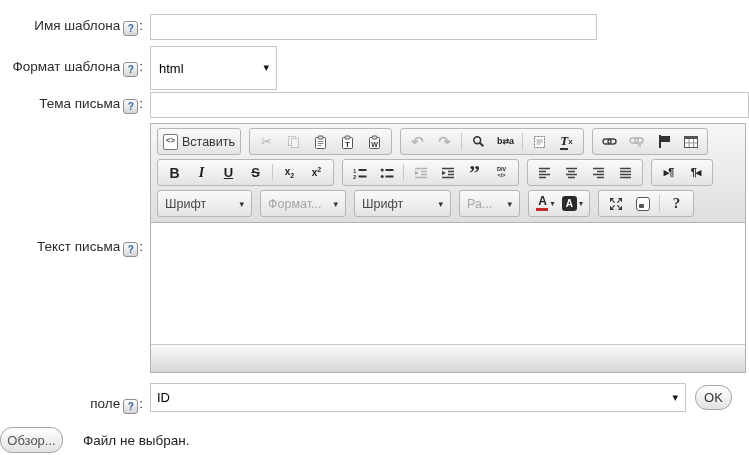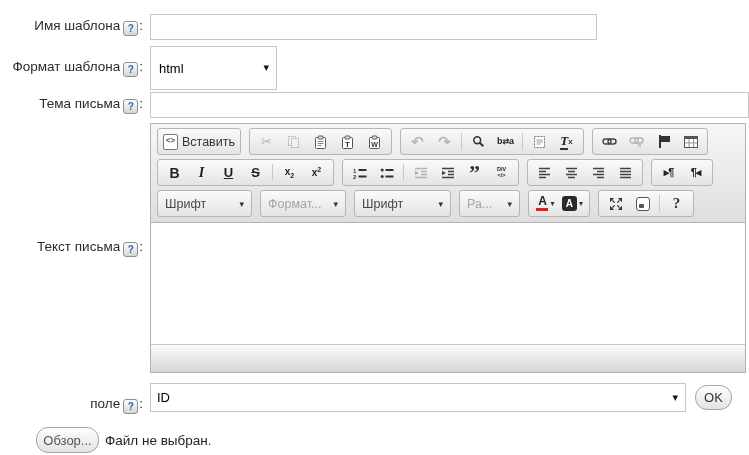--- a/index.html
+++ b/index.html
@@ -18,23 +18,23 @@
   .selwrap select{appearance:none;-webkit-appearance:none;-moz-appearance:none;border:1px solid #c6c6c6;background:#fff;
     font:13px "Liberation Sans",sans-serif;color:#000;padding:0 22px 0 6px;box-sizing:border-box;outline:none;border-radius:0;}
   .selarr{position:absolute;right:8px;top:50%;transform:translateY(-54%);font-size:11px;color:#111;pointer-events:none;}
   .w2 select{width:127px;height:44px;padding-left:8px;}
   .w5 select{width:536px;height:29px;}
   .r1{margin-bottom:6px;}.r2{margin-bottom:2px;}.r3{margin-bottom:5px;}.r4{margin-bottom:8px;align-items:center;}
   .r5{margin-bottom:13px;}
   .btn{display:inline-flex;align-items:center;justify-content:center;border:1px solid #a5a5a5;border-radius:12px;
     background:linear-gradient(#fefefe,#e2e2e2);font:13px "Liberation Sans",sans-serif;color:#333;cursor:pointer;box-sizing:border-box;}
   .btn-ok{width:37px;height:25px;margin-left:9px;}
-  .btn-browse{width:63px;height:26px;color:#555;margin-left:36px;}
+  .btn-browse{width:63px;height:26px;color:#555;}
   .btn-upload{width:82px;height:26px;margin-left:59px;}
-  .file-status{margin-left:6px;color:#222;}
+  .file-status{margin-left:20px;color:#222;}
   
   .editor{width:596px;height:250px;border:1px solid #b2b2b2;display:flex;flex-direction:column;box-sizing:border-box;background:#fff;}
   .tb{background:linear-gradient(#f7f7f7,#dedede);border-bottom:1px solid #b2b2b2;padding:4px 6px 1px 6px;}
   .tb-row{display:flex;align-items:center;margin-bottom:4px;}
   .tb-group{display:inline-flex;align-items:center;border:1px solid #b6b6b6;border-radius:3px;
     background:linear-gradient(#fafafa,#e4e4e4);padding:1px 3px;margin-right:8px;height:27px;box-sizing:border-box;}
   .tb-btn{display:inline-flex;align-items:center;justify-content:center;min-width:23px;height:23px;padding:0 2px;
     border-radius:2px;cursor:pointer;text-decoration:none;color:#333;}
   .tb-btn.dis{opacity:.35;cursor:default;}
   .tb-ico{display:inline-flex;align-items:center;justify-content:center;}

